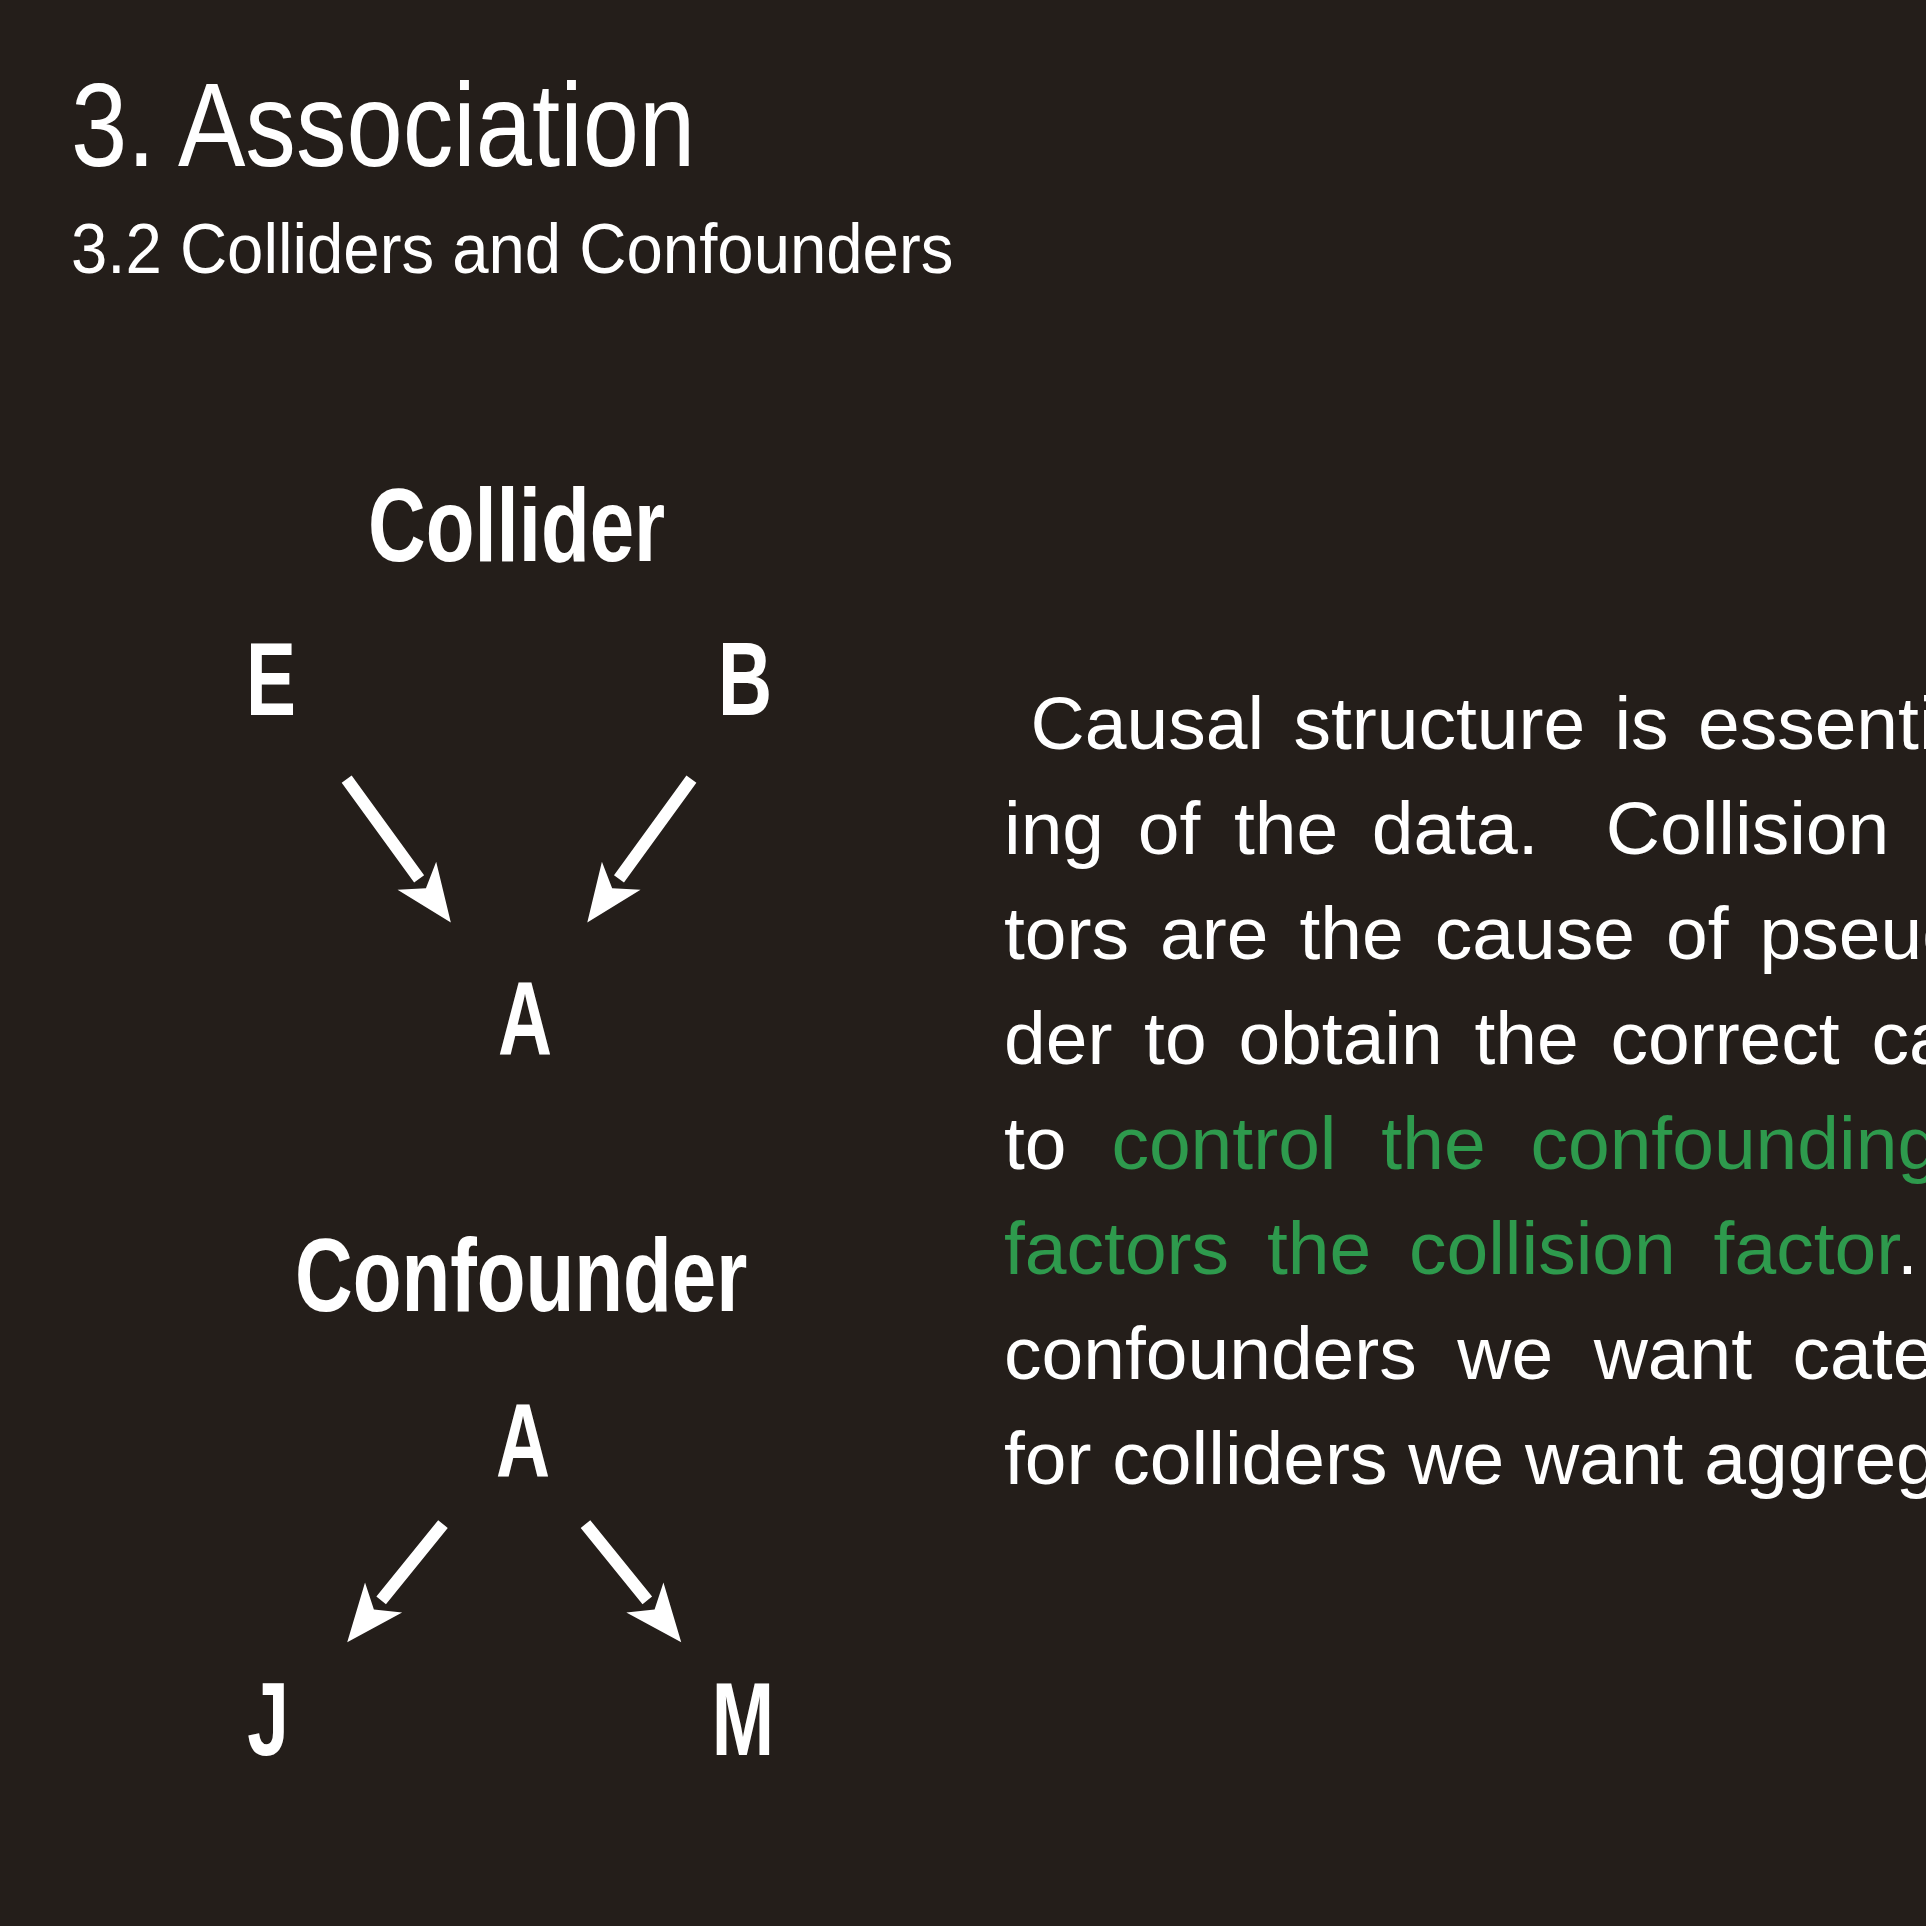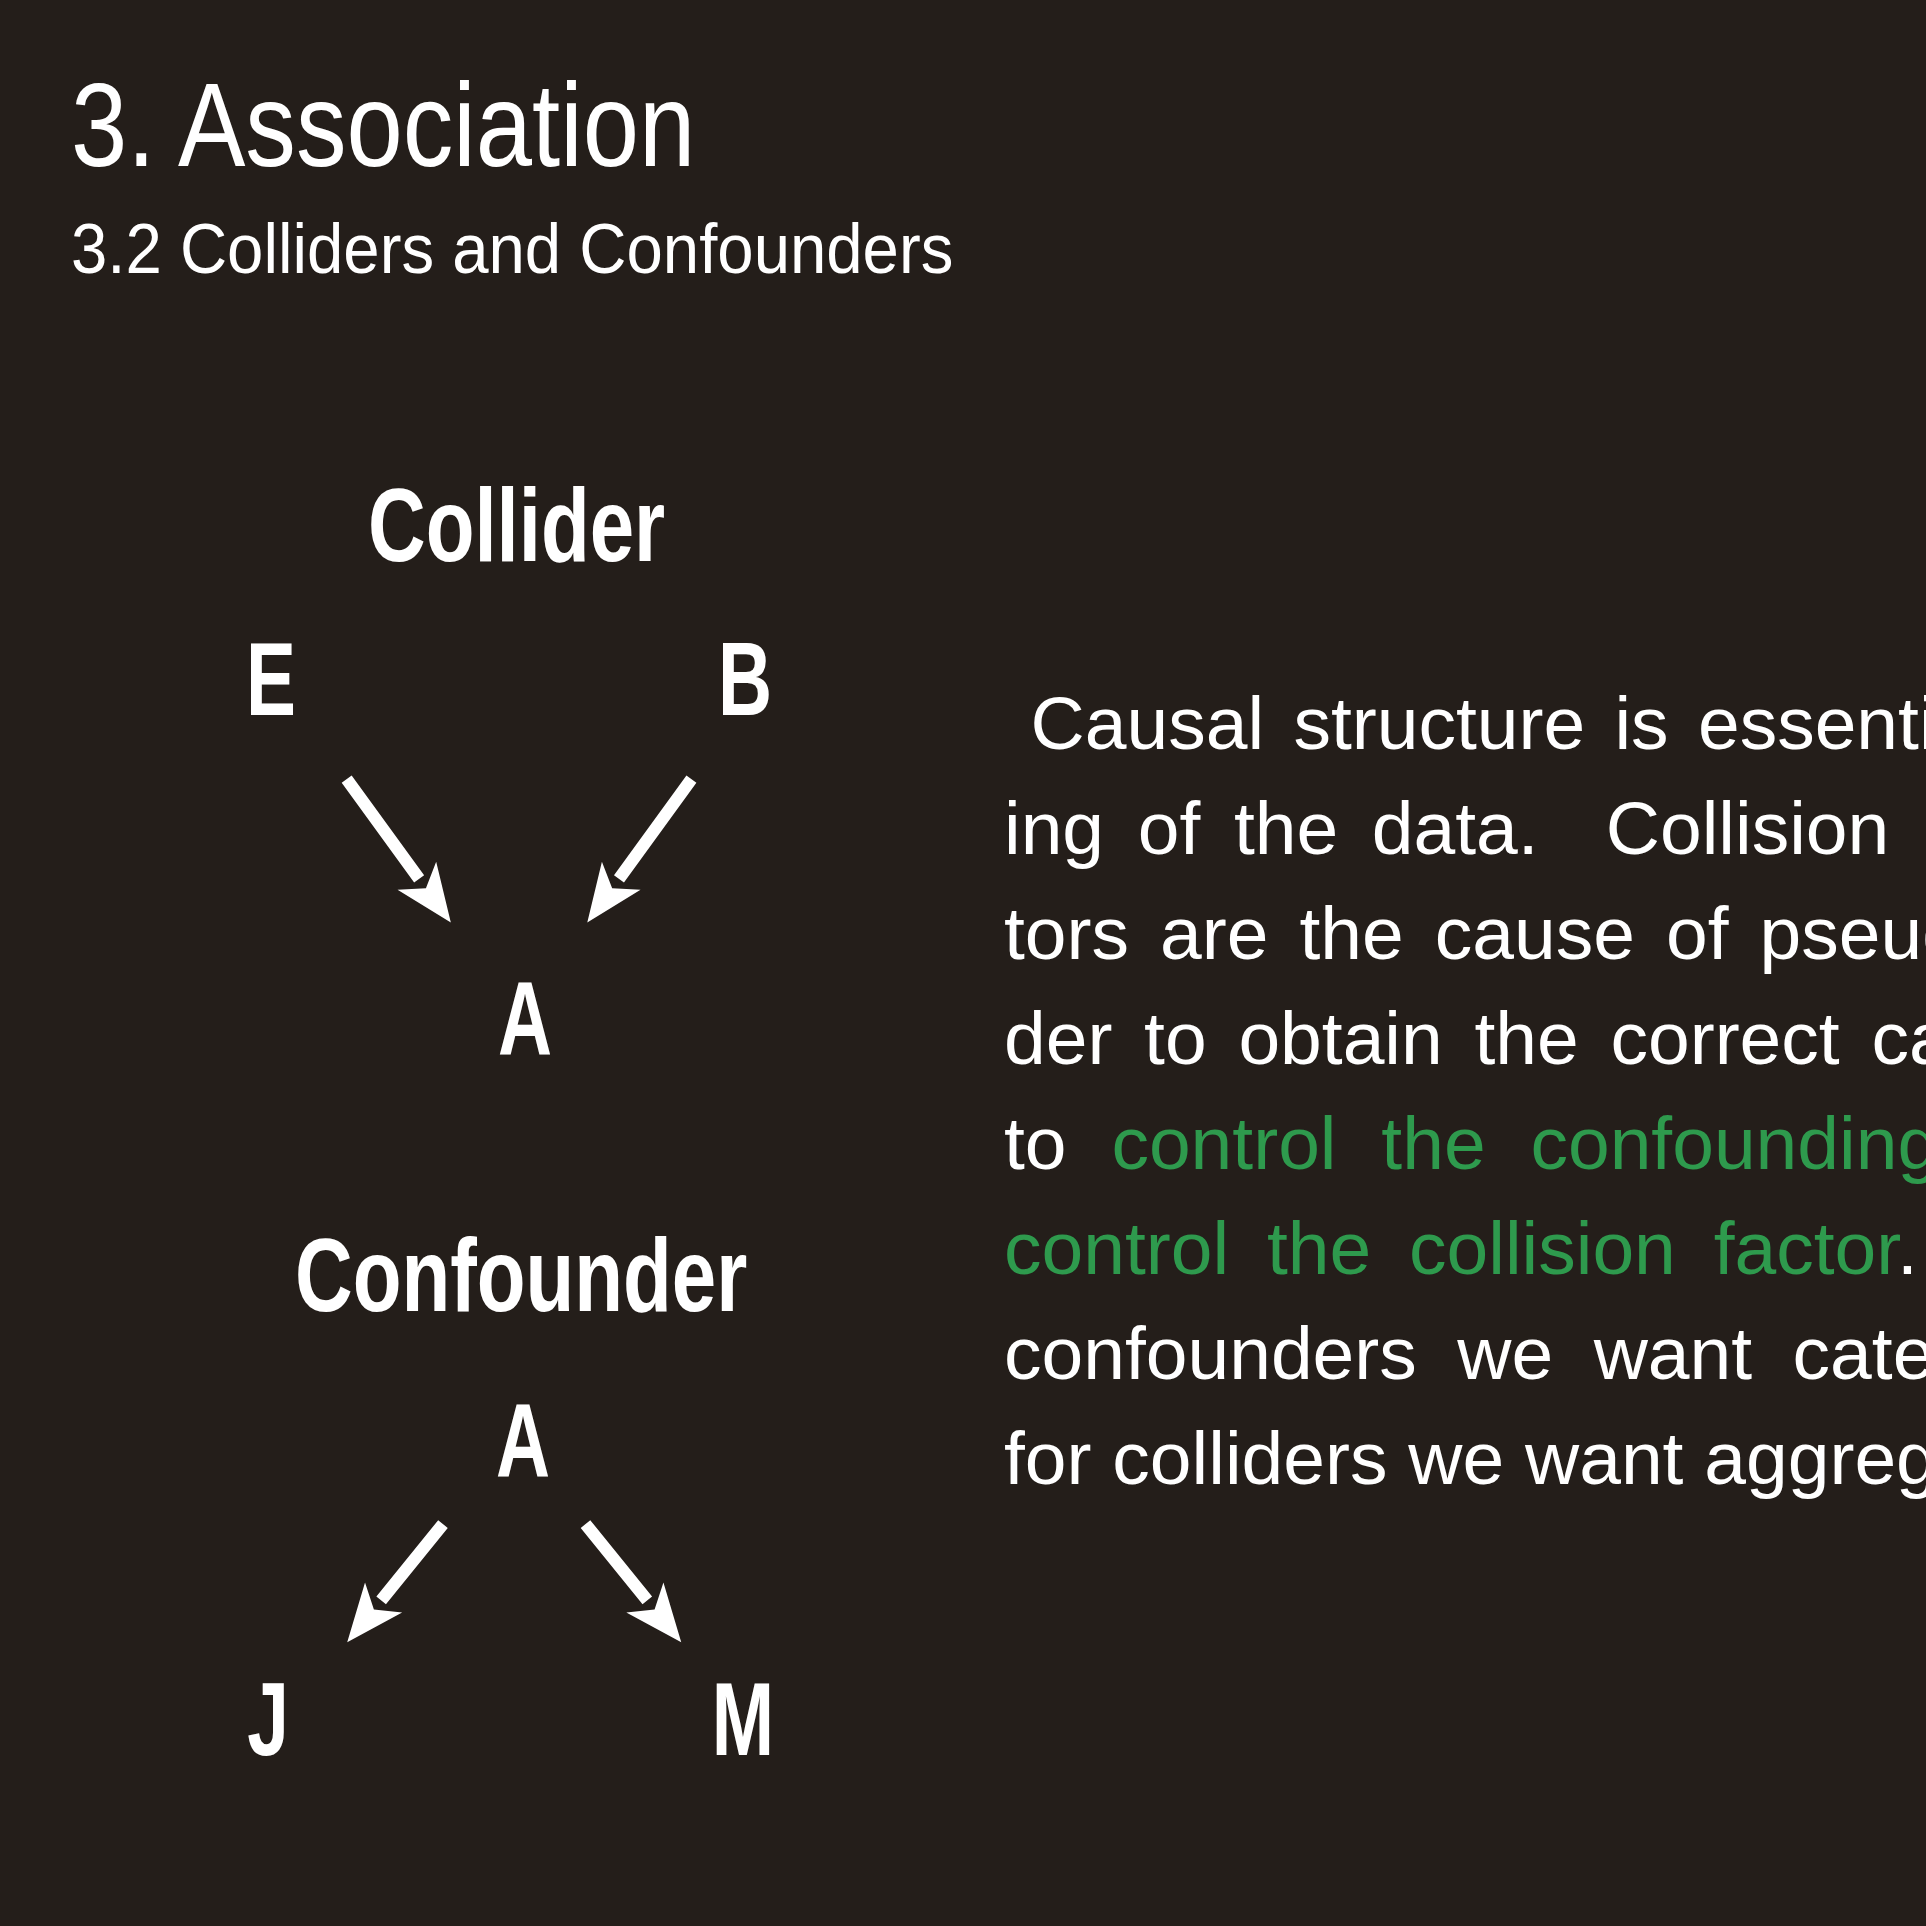--- a/index.html
+++ b/index.html
@@ -48,19 +48,19 @@
     <path fill="#FFFFFF" transform="translate(1150,3956) rotate(129)" d="M0,-16 L255,-16 L255,16 L0,16 Z M245,-62 L395,0 L245,62 L285,0 Z"></path>
     <path fill="#FFFFFF" transform="translate(1520,3956) rotate(51)" d="M0,-16 L255,-16 L255,16 L0,16 Z M245,-62 L395,0 L245,62 L285,0 Z"></path>
   </svg>
 
   <div class="para">
       <div class="tline first"><span>Causal structure is essential to the understand-</span></div>
       <div class="tline"><span>ing of the data.  Collision and confounding fac-</span></div>
       <div class="tline"><span>tors are the cause of pseudo-correlation.  In or-</span></div>
       <div class="tline"><span>der to obtain the correct causal effect, we need</span></div>
       <div class="tline"><span>to </span><span class="green">control the confounding factors and cannot</span></div>
-      <div class="tline"><span class="green">control the collision factor</span><span>.  In other words, for</span></div>
+      <div class="tline"><span class="green">factors the collision factor</span><span>.  In other words, for</span></div>
       <div class="tline"><span>confounders we want categorical statistics and</span></div>
       <div class="tline last"><span>for colliders we want aggregated statistics.</span></div>
     </div>
 
 </div>
 
 
 </body></html>

